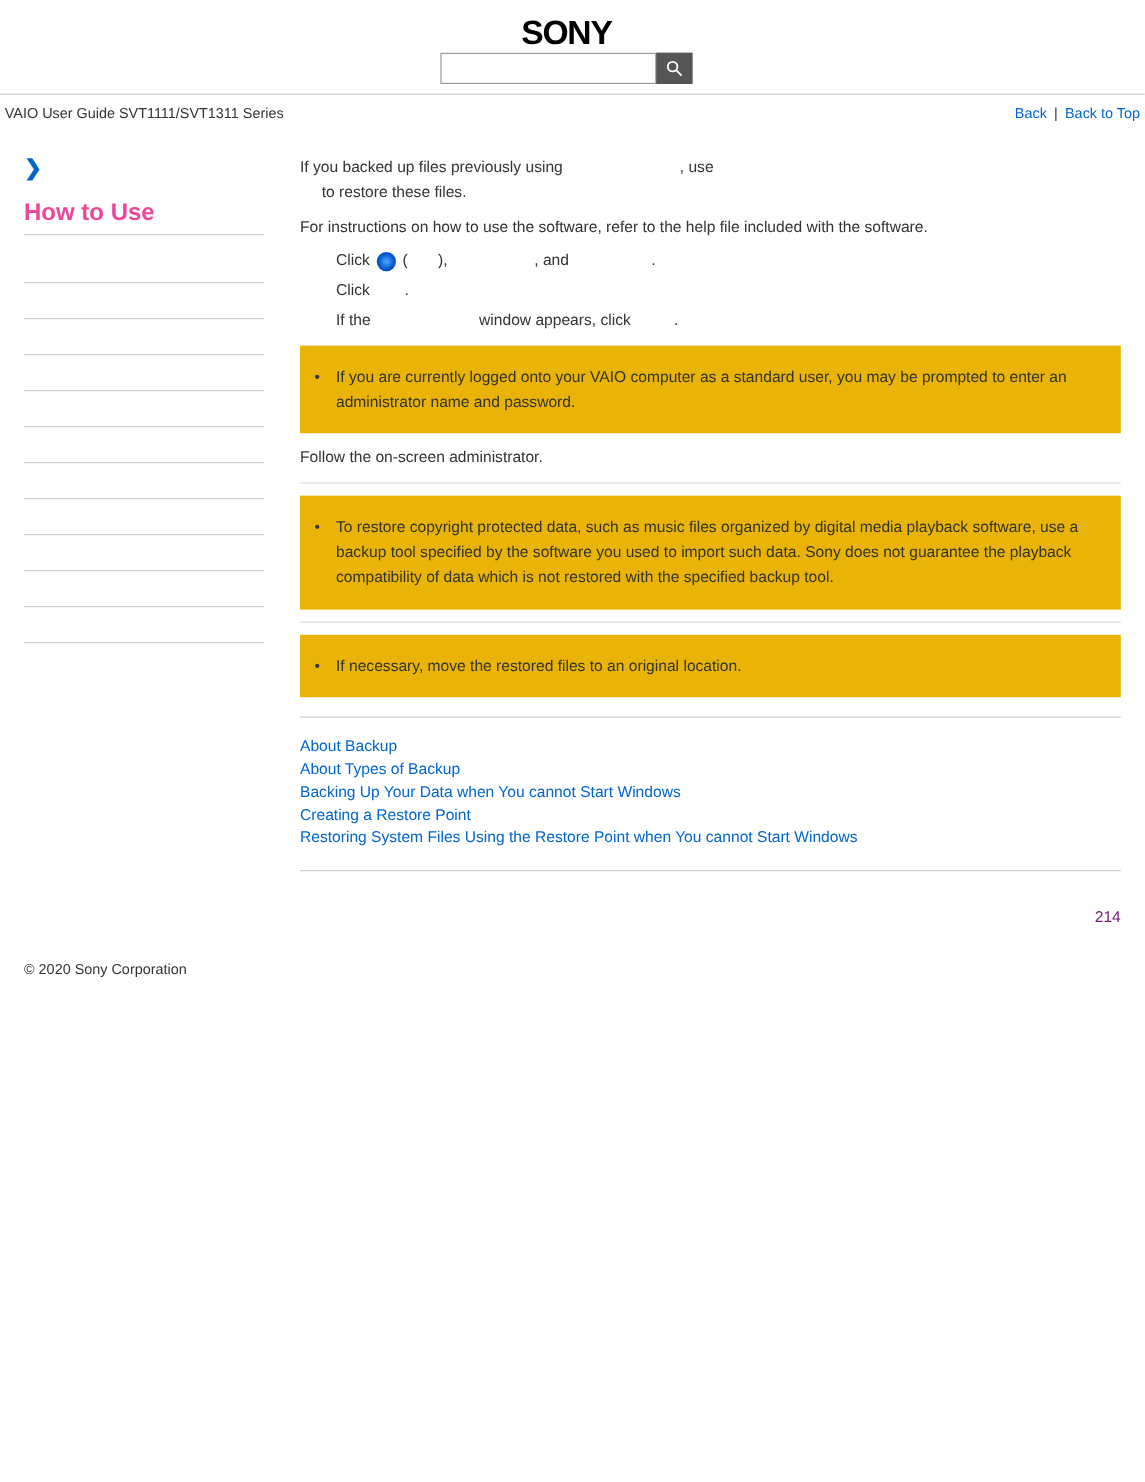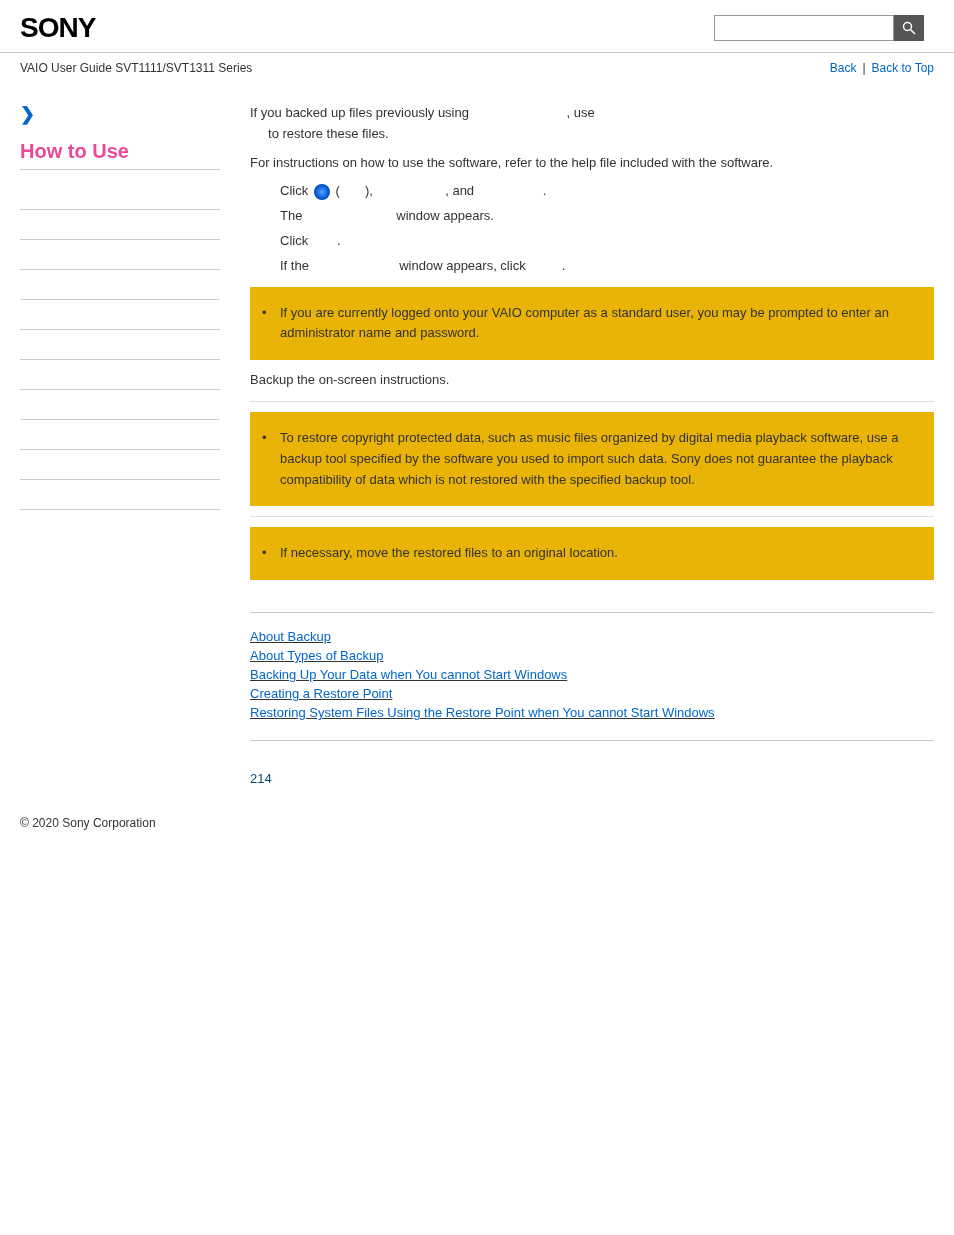--- a/index.html
+++ b/index.html
@@ -12,20 +12,21 @@
       min-height: 1235px;
     }
 
     
     #header {
       display: flex;
       align-items: center;
       justify-content: space-between;
       padding: 12px 30px 8px 20px;
       border-bottom: 1px solid #ccc;
+      flex-direction: column;
     }
     #logo {
       font-size: 28px;
       font-weight: 900;
       color: #000;
       letter-spacing: -1px;
     }
     #search-area {
       display: flex;
       align-items: center;
@@ -49,21 +50,21 @@
       justify-content: center;
       color: #fff;
       font-size: 14px;
     }
 
     
     #nav-bar {
       display: flex;
       justify-content: space-between;
       align-items: center;
-      padding: 8px 20px;
+      padding: 8px 4px;
       font-size: 12px;
     }
     #guide-title {
       color: #333;
       font-size: 12px;
     }
     #nav-links {
       display: flex;
       gap: 6px;
       align-items: center;
@@ -159,42 +160,41 @@
       border-radius: 50%;
       background: radial-gradient(circle, #4da6ff 0%, #0055cc 60%, #003399 100%);
       vertical-align: middle;
       margin: 0 2px;
     }
 
     #related-links {
       border-top: 1px solid #ccc;
       border-bottom: 1px solid #ccc;
       padding: 16px 0;
-      margin-top: 32px;
+      margin-top: 16px;
       margin-bottom: 20px;
-      text-decoration: underline;
     }
     #related-links a {
       display: block;
       color: #0066cc;
       text-decoration: none;
       font-size: 13px;
       margin-bottom: 4px;
     }
 
     #footer {
       padding: 20px 20px;
       font-size: 12px;
       color: #333;
     }
 
     #page-number {
-      text-align: left;
-      font-size: 13px;
-      color: #0c4a6e;
+      text-align: right;
+      font-size: 13px;
+      color: #701a75;
       padding: 10px 0;
     }
 
     .separator {
       border: none;
       border-top: 1px solid #ddd;
       margin: 10px 0;
     }
   </style>
 </head>
@@ -245,34 +245,31 @@
     <p class="content-para">
       If you backed up files previously using &nbsp;&nbsp;&nbsp;&nbsp;&nbsp;&nbsp;&nbsp;&nbsp;&nbsp;&nbsp;&nbsp;&nbsp;&nbsp;&nbsp;&nbsp;&nbsp;&nbsp;&nbsp;&nbsp;&nbsp;&nbsp;&nbsp;&nbsp;&nbsp;&nbsp;&nbsp;, use
       <br>&nbsp;&nbsp;&nbsp;&nbsp;&nbsp;to restore these files.
     </p>
     <p class="content-para">For instructions on how to use the software, refer to the help file included with the software.</p>
 
     <div class="step-line">
       Click <span class="windows-icon"></span> (&nbsp;&nbsp;&nbsp;&nbsp;&nbsp;&nbsp;&nbsp;),&nbsp;&nbsp;&nbsp;&nbsp;&nbsp;&nbsp;&nbsp;&nbsp;&nbsp;&nbsp;&nbsp;&nbsp;&nbsp;&nbsp;&nbsp;&nbsp;&nbsp;&nbsp;&nbsp;&nbsp;, and&nbsp;&nbsp;&nbsp;&nbsp;&nbsp;&nbsp;&nbsp;&nbsp;&nbsp;&nbsp;&nbsp;&nbsp;&nbsp;&nbsp;&nbsp;&nbsp;&nbsp;&nbsp;&nbsp;.
     </div>
     <div class="step-line">
-      The &nbsp;&nbsp;&nbsp;&nbsp;&nbsp;&nbsp;&nbsp;&nbsp;&nbsp;&nbsp;&nbsp;&nbsp;&nbsp;&nbsp;&nbsp;&nbsp;&nbsp;&nbsp;&nbsp;&nbsp;&nbsp;&nbsp;&nbsp;&nbsp; window appears.
-    </div>
-    <div class="step-line">
       Click &nbsp;&nbsp;&nbsp;&nbsp;&nbsp;&nbsp;&nbsp;.
     </div>
     <div class="step-line">
       If the &nbsp;&nbsp;&nbsp;&nbsp;&nbsp;&nbsp;&nbsp;&nbsp;&nbsp;&nbsp;&nbsp;&nbsp;&nbsp;&nbsp;&nbsp;&nbsp;&nbsp;&nbsp;&nbsp;&nbsp;&nbsp;&nbsp;&nbsp; window appears, click &nbsp;&nbsp;&nbsp;&nbsp;&nbsp;&nbsp;&nbsp;&nbsp;&nbsp;.
     </div>
 
     <div class="note-box">
       <div class="bullet-item">If you are currently logged onto your VAIO computer as a standard user, you may be prompted to enter an administrator name and password.</div>
     </div>
 
-    <p class="content-para">Backup the on-screen instructions.</p>
+    <p class="content-para">Follow the on-screen administrator.</p>
 
     <hr class="separator">
 
     <div class="note-box">
       <div class="bullet-item">To restore copyright protected data, such as music files organized by digital media playback software, use a backup tool specified by the software you used to import such data. Sony does not guarantee the playback compatibility of data which is not restored with the specified backup tool.</div>
     </div>
 
     <hr class="separator">
 
     <div class="note-box">

